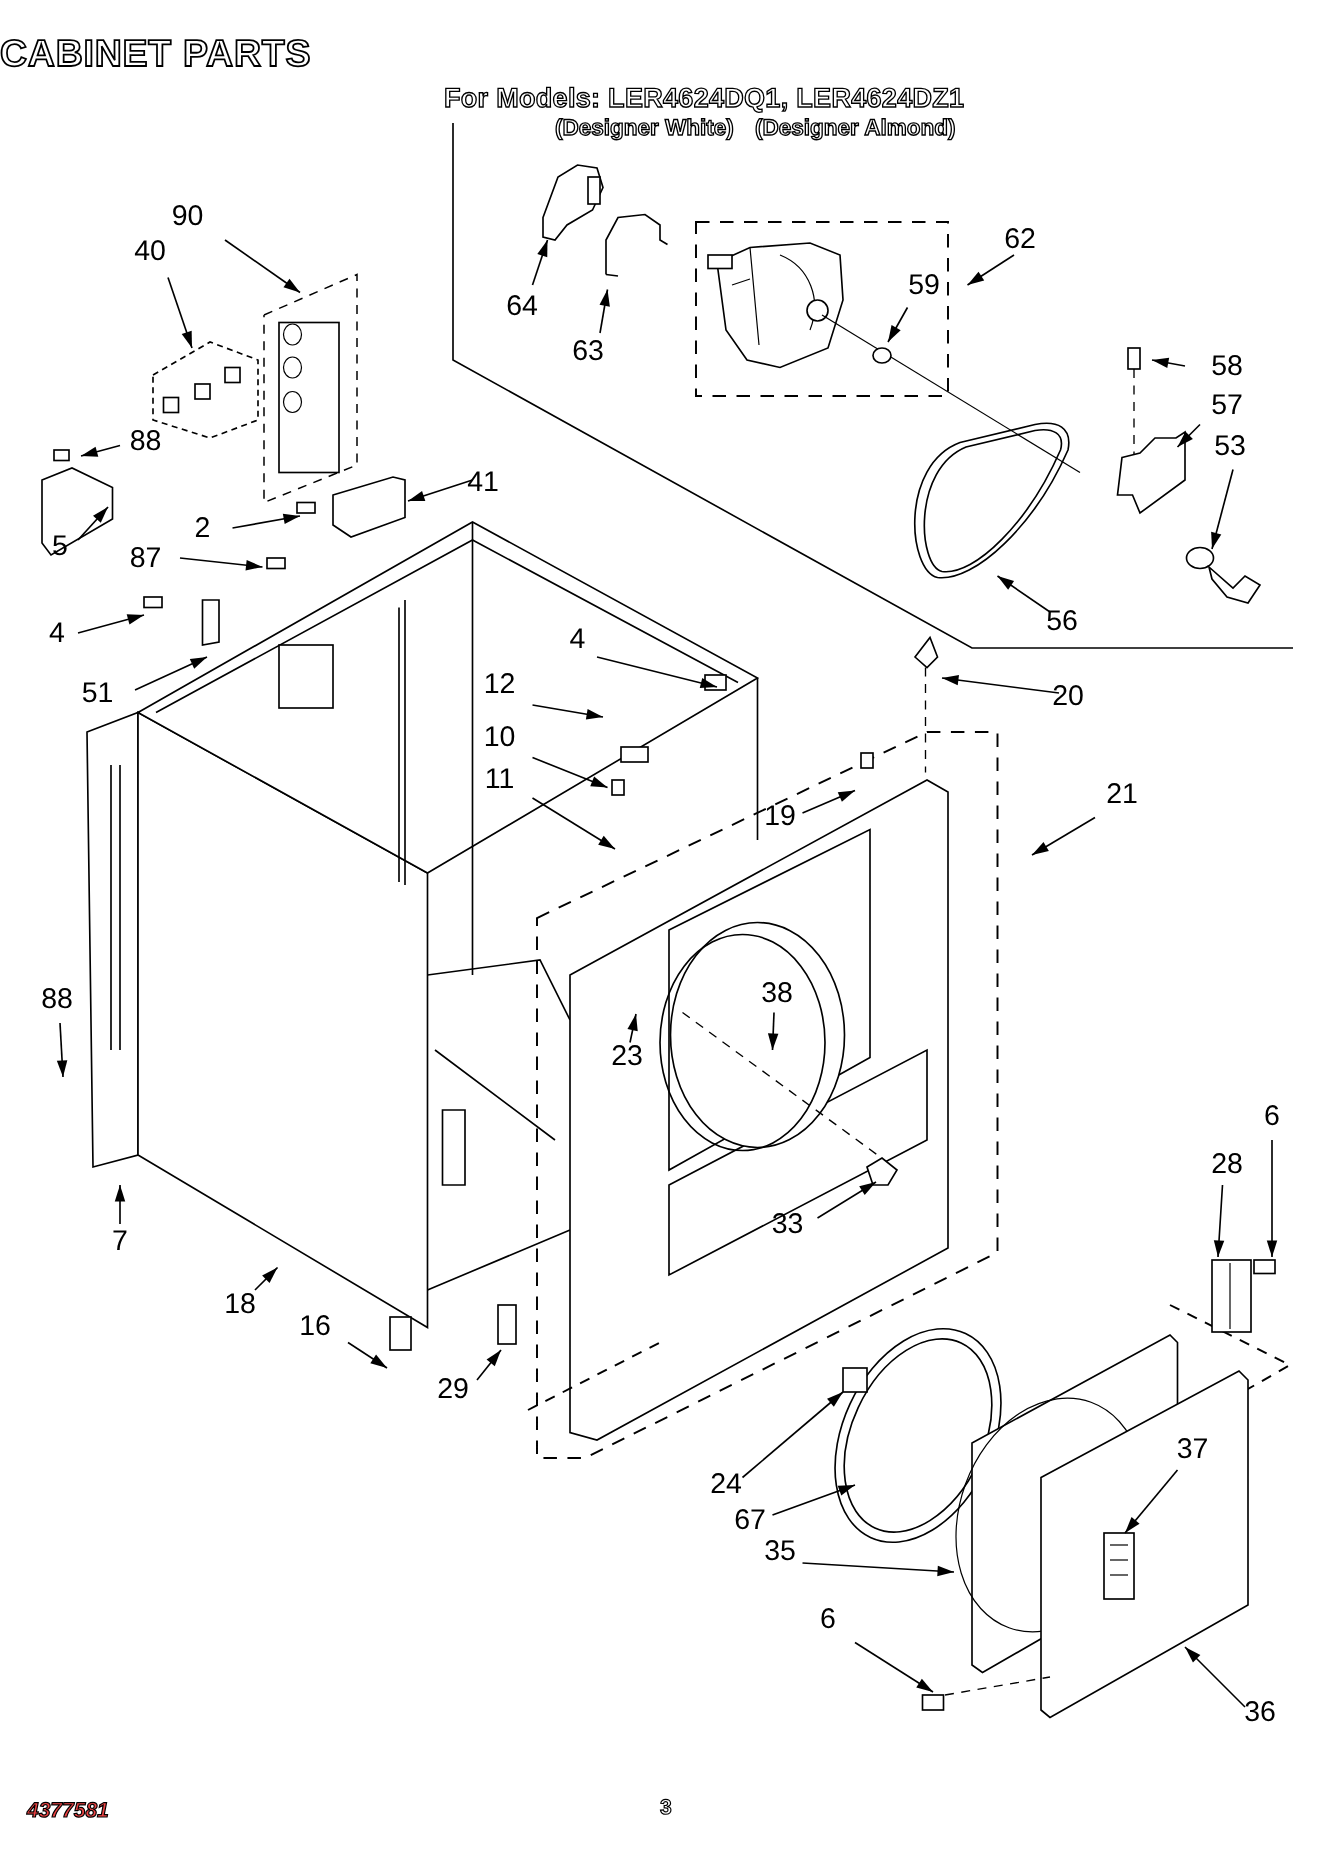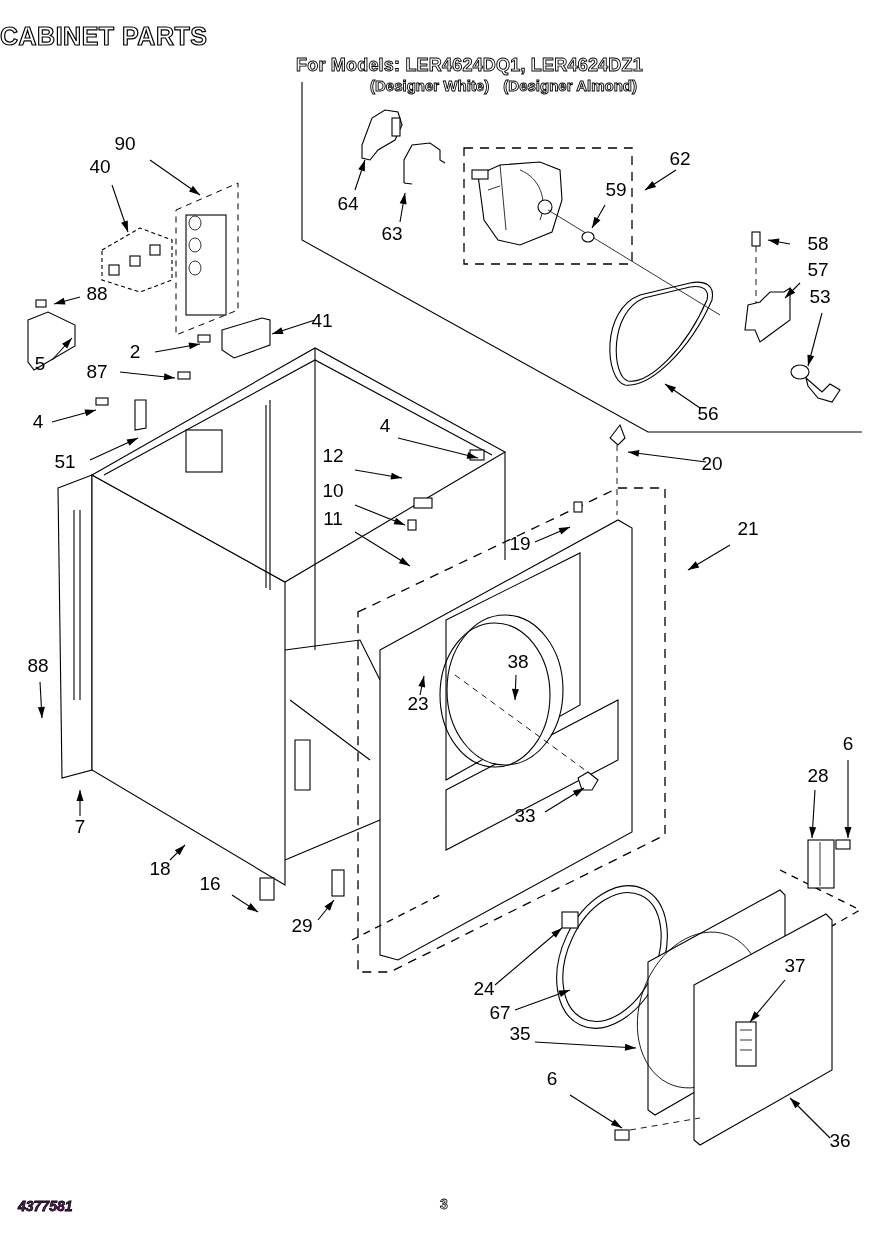--- a/index.html
+++ b/index.html
@@ -1,21 +1,21 @@
 <!DOCTYPE html>
 <html><head>
 <meta charset="utf-8">
 <style>
   html,body{margin:0;padding:0;background:#fff;}
   body{width:886px;height:1235px;position:relative;overflow:hidden;font-family:"Liberation Sans",sans-serif;color:#000;}
   #title{position:absolute;left:0;width:886px;top:22px;text-align:left;font-family:"Liberation Sans",sans-serif;font-weight:bold;font-size:25px;color:#fff;-webkit-text-stroke:1.2px #000;letter-spacing:0.5px;}
   #models{position:absolute;left:296px;top:55px;font-weight:bold;font-size:18px;color:#fff;-webkit-text-stroke:0.9px #000;letter-spacing:0.2px;}
   #variants{position:absolute;left:370px;top:77px;font-weight:bold;font-size:15px;color:#fff;-webkit-text-stroke:0.9px #000;}
   #variants span{margin-right:10px;}
-  #doc-num{position:absolute;left:18px;top:1198px;font-size:14px;font-weight:bold;font-style:italic;color:#701a75;-webkit-text-stroke:0.8px #000;}
+  #doc-num{position:absolute;left:18px;top:1198px;font-size:14px;font-weight:bold;font-style:italic;color:#ef4444;-webkit-text-stroke:0.8px #000;}
   #page-num{position:absolute;left:440px;top:1196px;font-size:14px;font-weight:bold;color:#fff;-webkit-text-stroke:0.8px #000;}
   svg#diagram{position:absolute;left:0;top:0;}
   .ln{stroke:#000;stroke-width:1.1;fill:none;}
   .thin{stroke:#000;stroke-width:0.8;fill:none;}
   .fill{stroke:#000;stroke-width:1.1;fill:#fff;}
   .dash{stroke:#000;stroke-width:1.3;fill:none;stroke-dasharray:9 7;}
   .dotd{stroke:#000;stroke-width:0.9;fill:none;stroke-dasharray:6 5;}
   .callout-text{font-family:"Liberation Sans",sans-serif;font-size:19px;fill:#000;}
   .arrow{stroke:#000;stroke-width:1.1;fill:none;}
   .arrowhead{fill:#000;stroke:none;}

